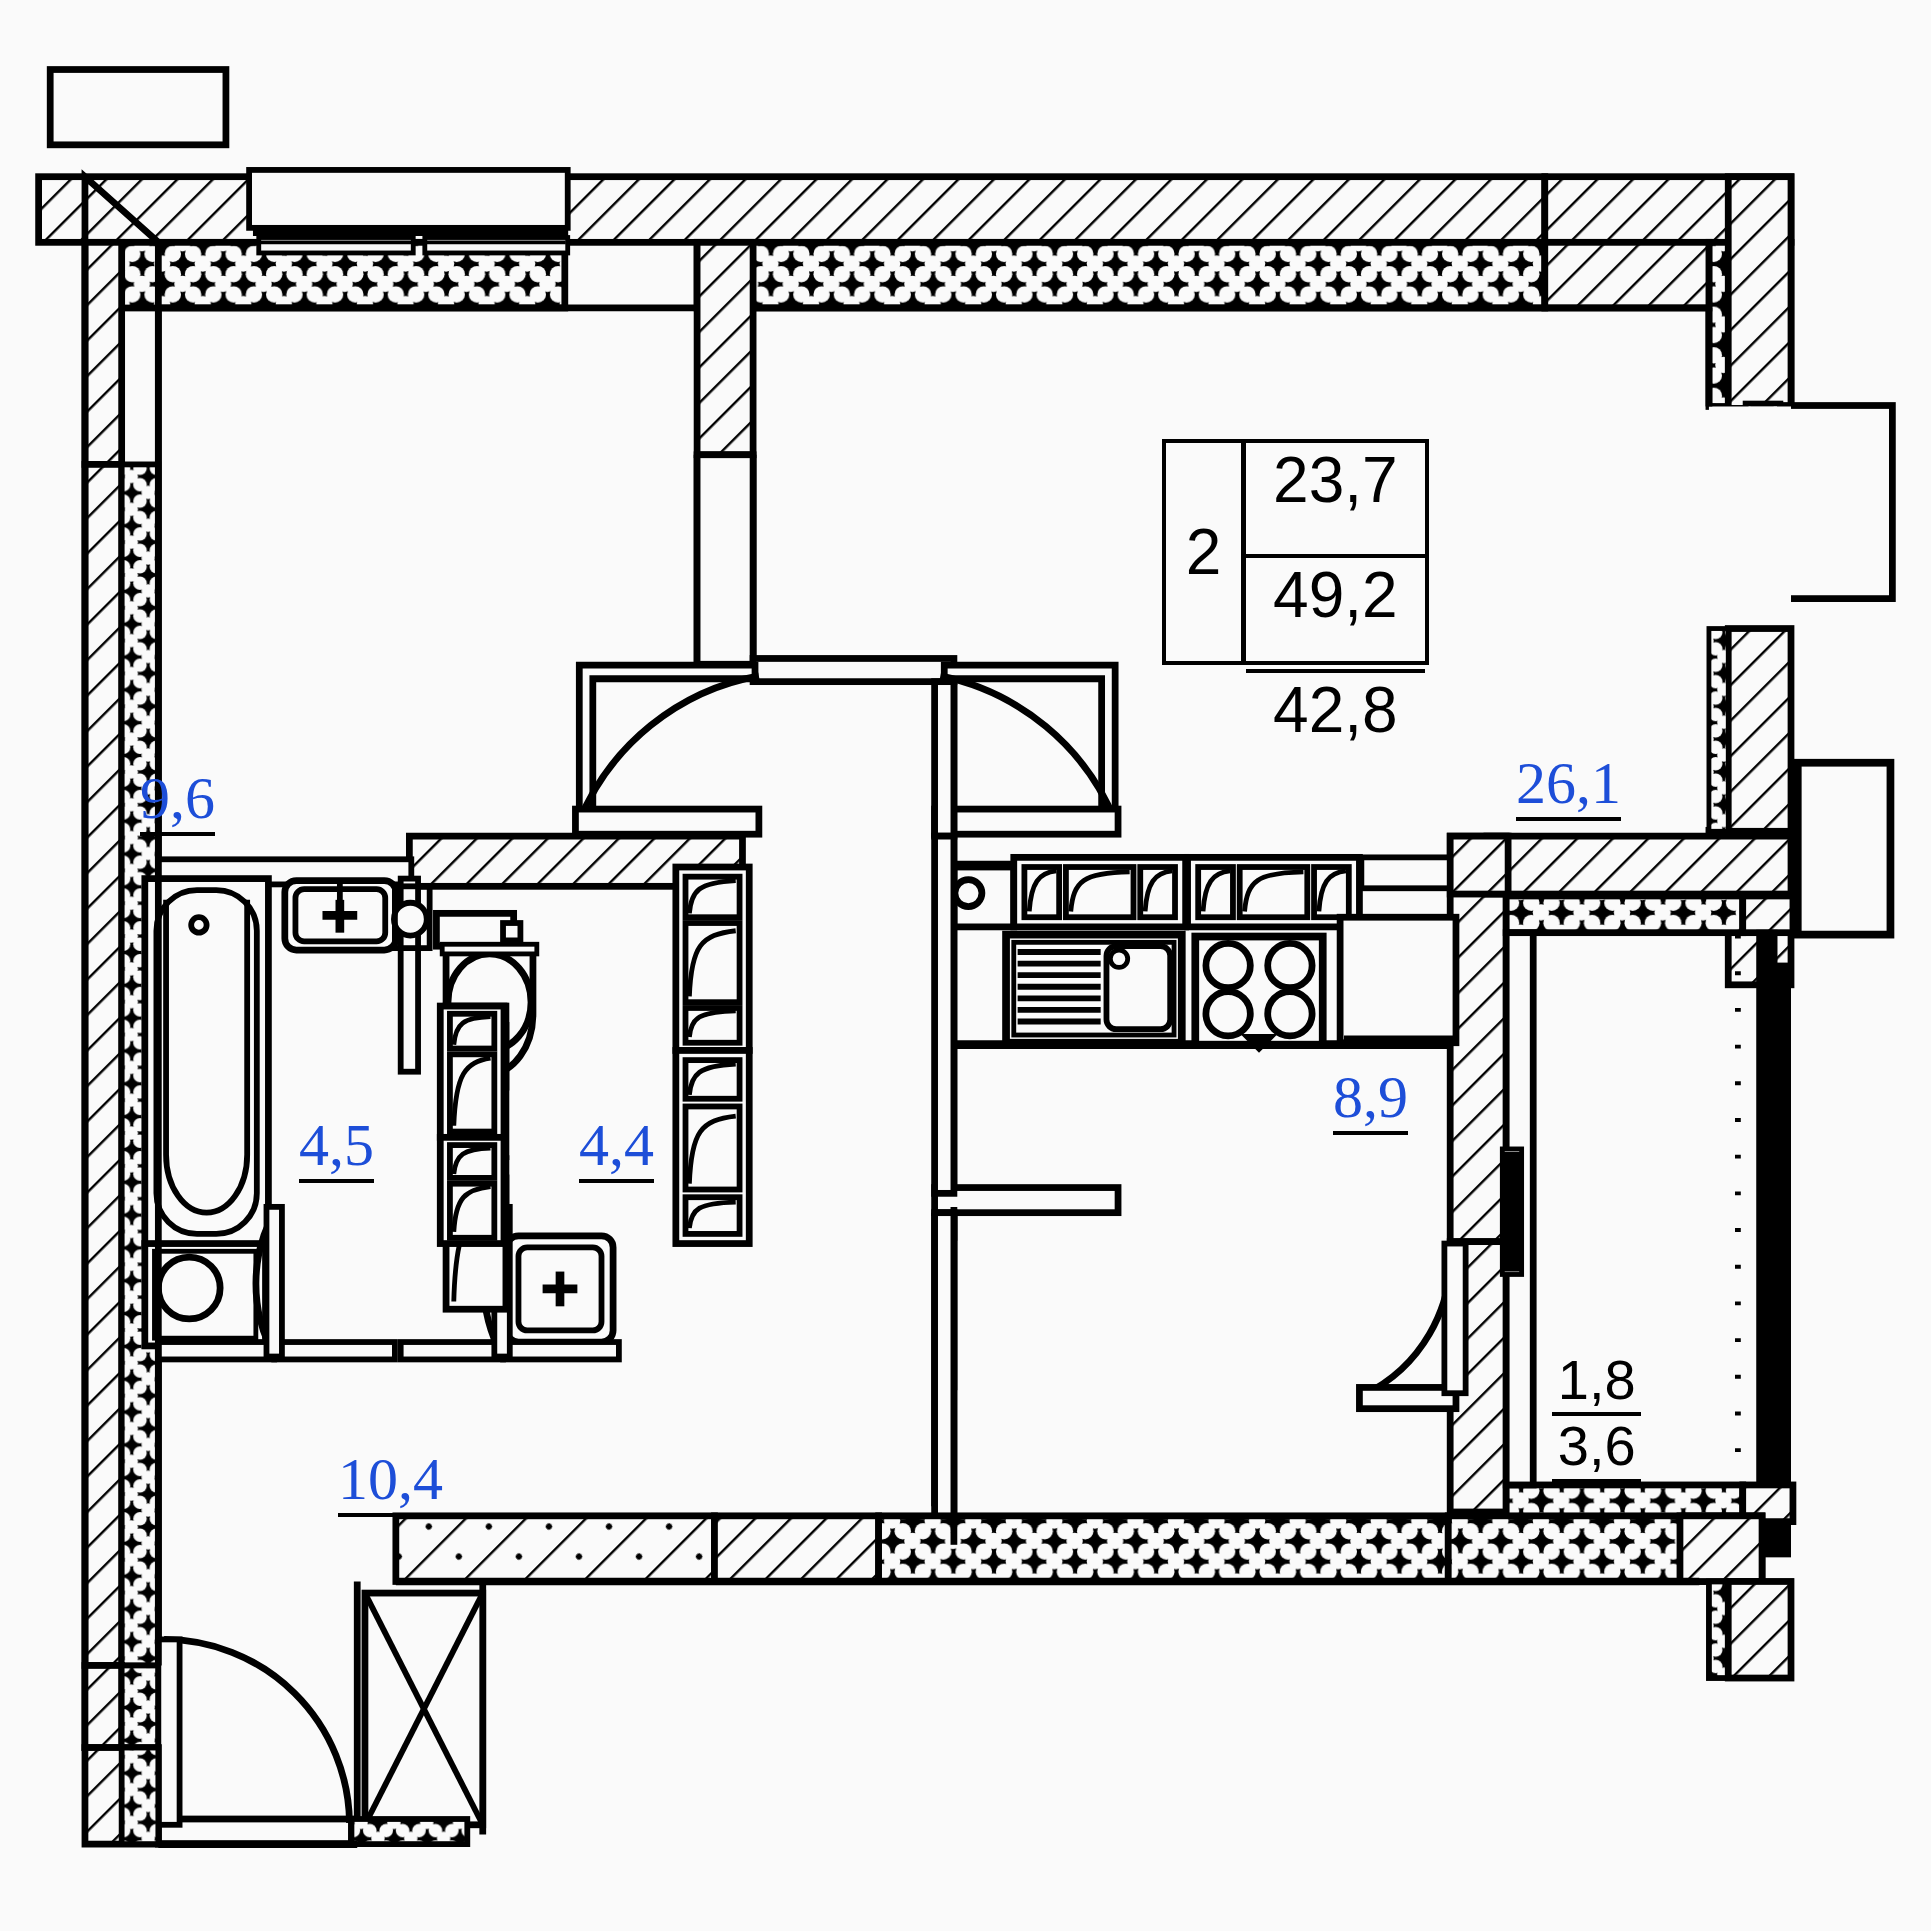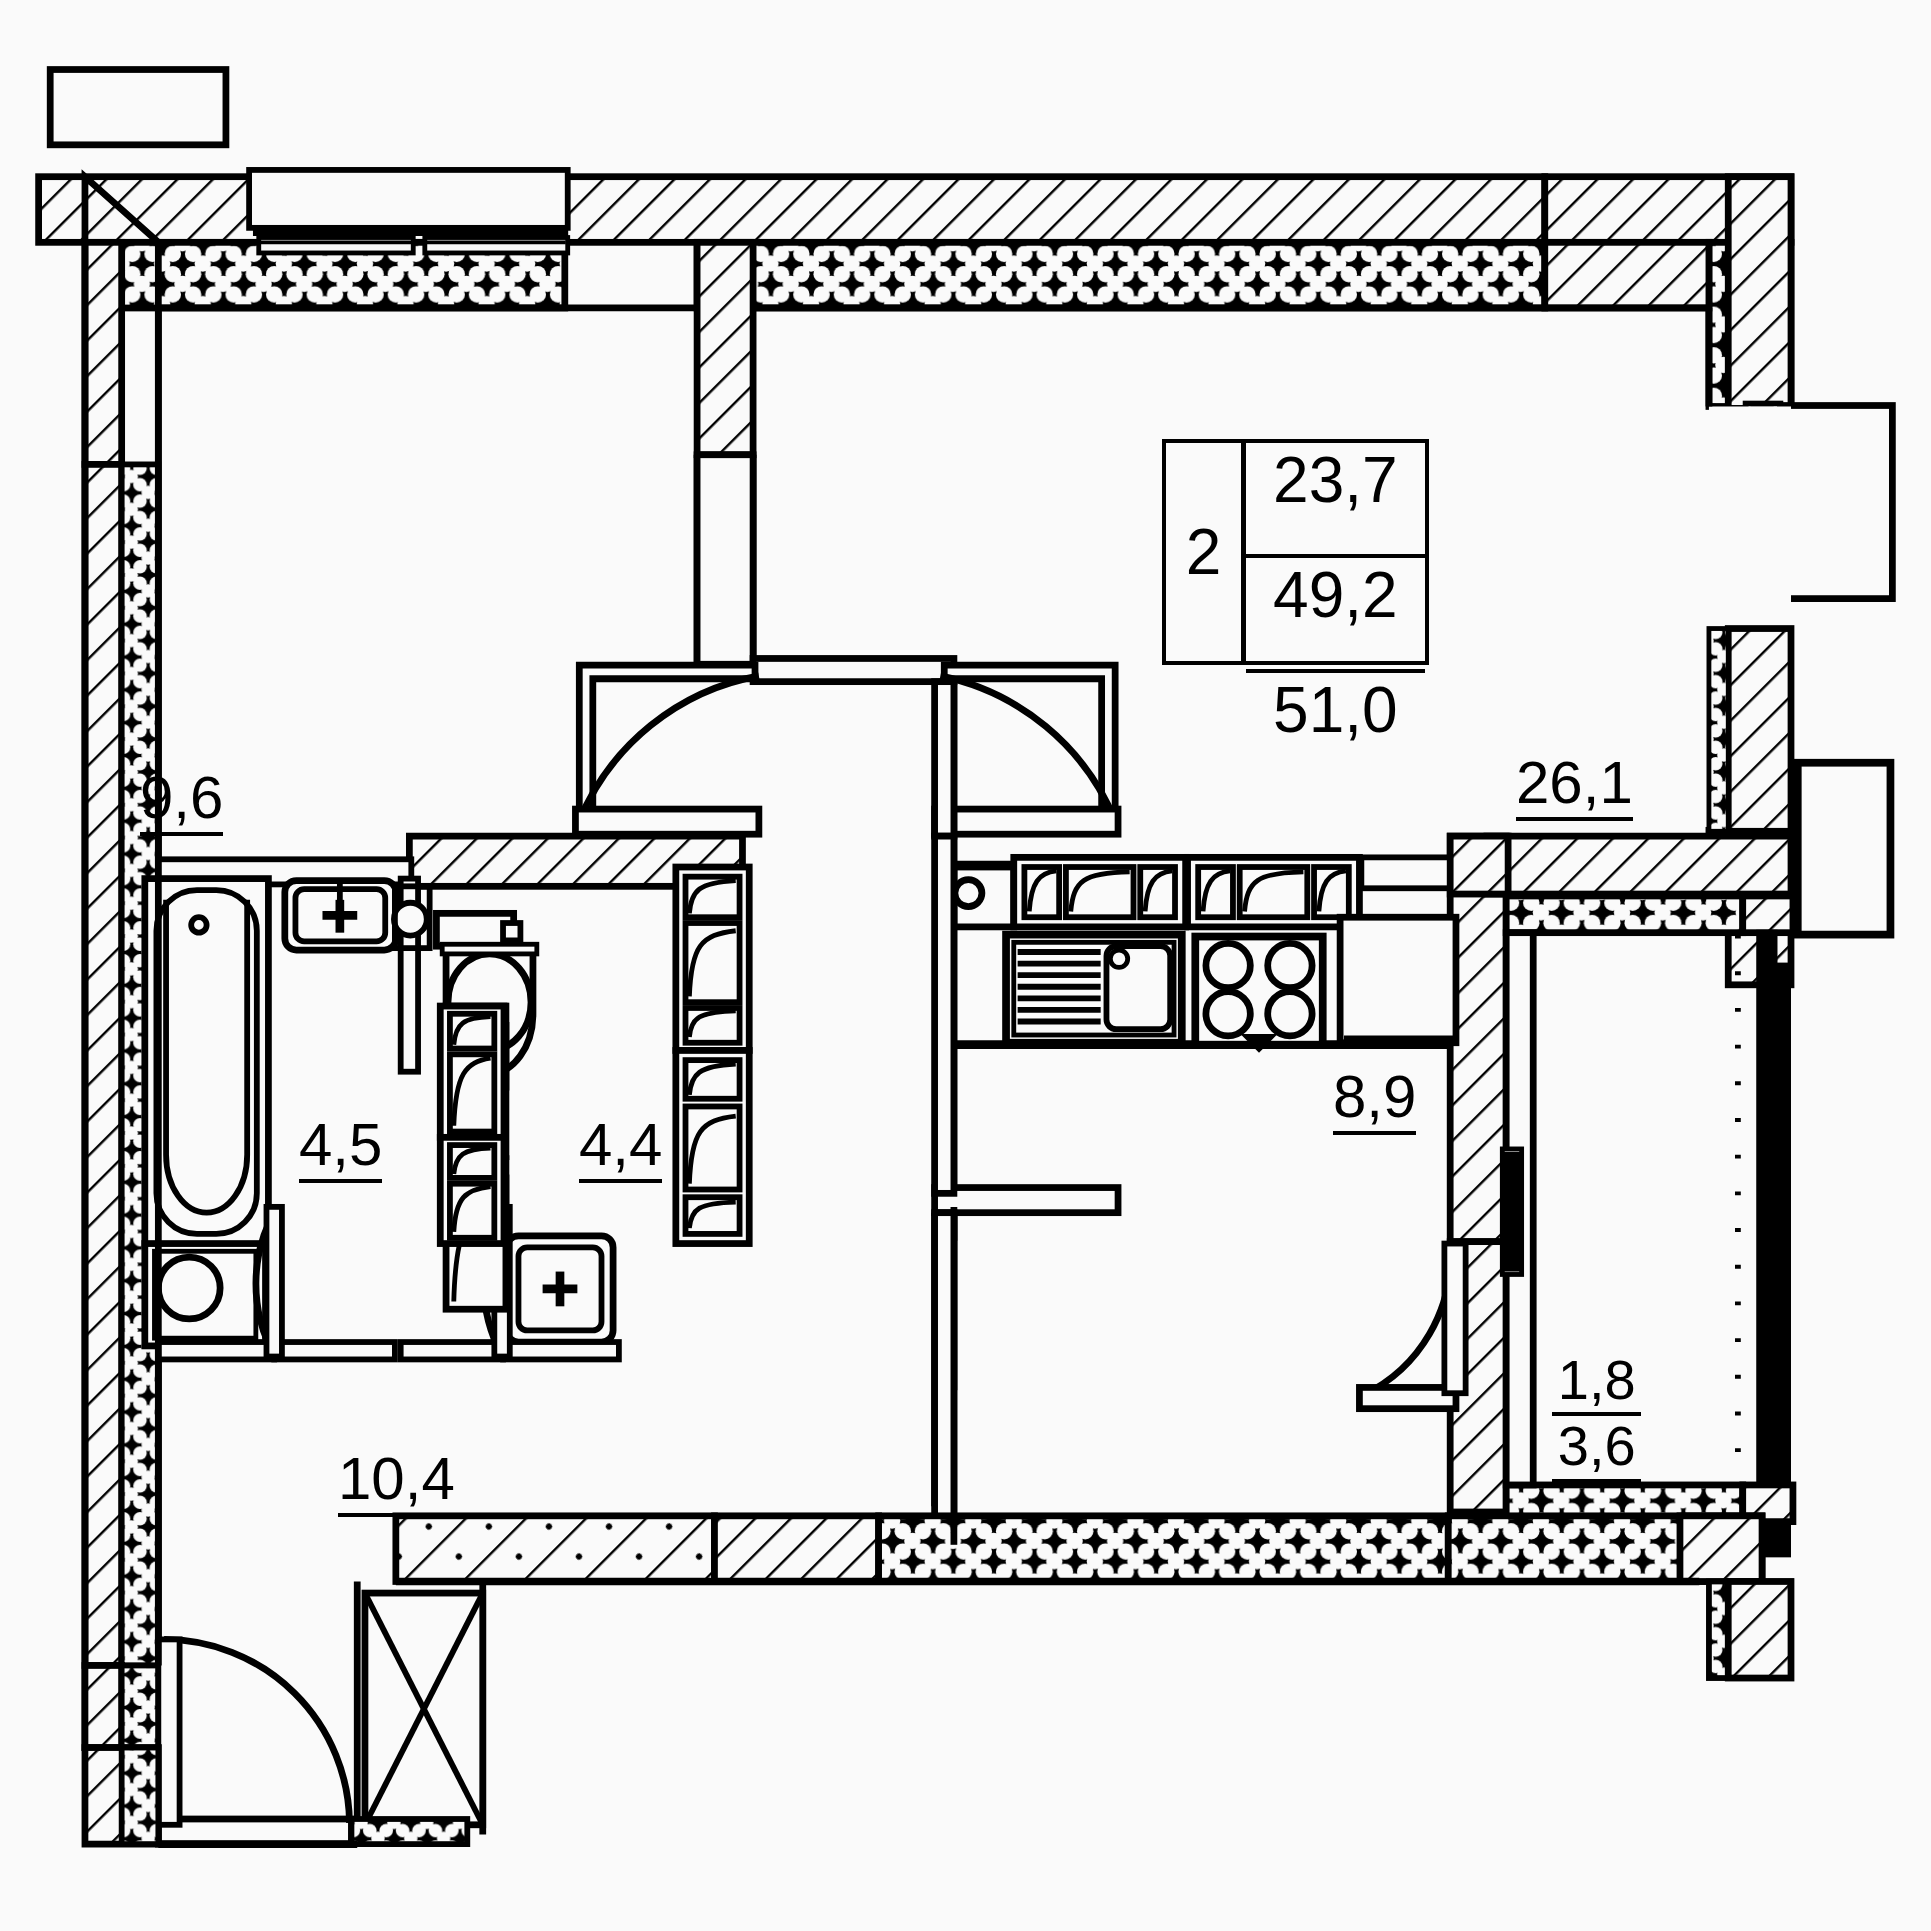--- a/index.html
+++ b/index.html
@@ -1,19 +1,19 @@
 <!DOCTYPE html>
 <html><head>
 <meta charset="utf-8">
 <style>
   html,body{margin:0;padding:0;background:#fafafa;}
   body{font-family:"Liberation Sans",sans-serif;}
   #stage{position:relative;width:1931px;height:1931px;background:#fafafa;overflow:hidden;}
   #plan{position:absolute;left:0;top:0;width:1931px;height:1931px;}
-  .lbl{position:absolute;color:#000000;font-family:Liberation Sans, sans-serif;
+  .lbl{position:absolute;color:#1d4ed8;font-family:Liberation Serif, serif;
        font-weight:400;white-space:nowrap;line-height:1;}
   .area-lbl{font-size:60px;border-bottom:4.8px solid #000;padding-bottom:3.9px;}
   .frac{position:absolute;text-align:left;font-size:56px;line-height:1.08;}
   .frac .top{border-bottom:4.8px solid #000;padding:0 5.8px 1.9px 5.8px;}
   .frac .bot{border-bottom:4.8px solid #000;padding:0 5.8px 1.9px 5.8px;}
   
   #infobox{position:absolute;border:4.8px solid #000;display:flex;background:#fafafa;}
   #infobox .rooms{display:flex;align-items:center;justify-content:center;
        width:75px;font-size:64px;}
   #infobox .vline{width:4.8px;background:#000;}
@@ -425,21 +425,21 @@
       <path d="M126 251 L126 1725" stroke="#000" stroke-width="5"></path>
     </g>
   </svg>
 
   <div id="infobox" style="left:1162px;top:439px;width:259px;height:218px;">
     <div class="rooms">2</div>
     <div class="vline"></div>
     <div class="vals">
       <div>23,7</div>
       <div>49,2</div>
-      <div>51,0</div>
+      <div>42,8</div>
     </div>
   </div>
 
   <div class="lbl area-lbl" style="left:140px;top:768px;">9,6</div>
 
   <div class="lbl area-lbl" style="left:299px;top:1115px;">4,5</div>
 
   <div class="lbl area-lbl" style="left:579px;top:1115px;">4,4</div>
 
   <div class="lbl area-lbl" style="left:338px;top:1437px;margin-top:12px;">10,4</div>

